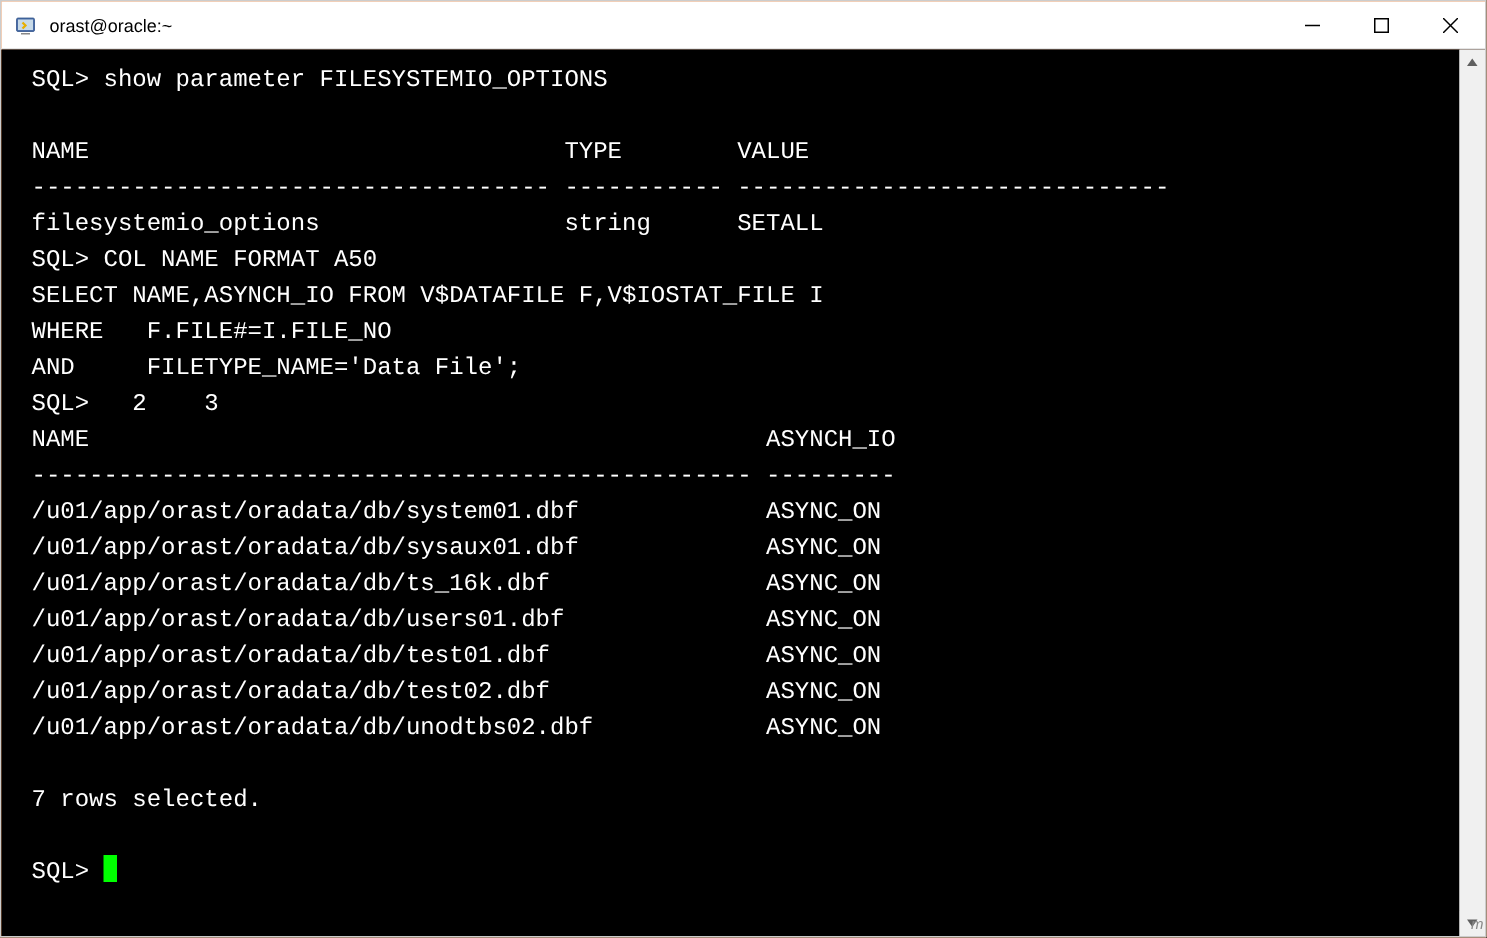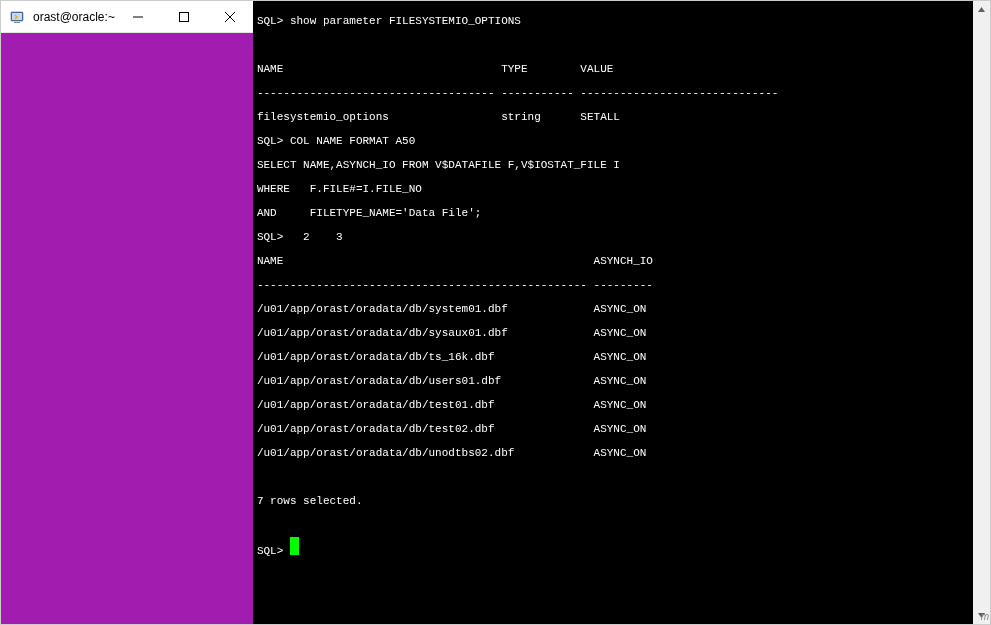--- a/index.html
+++ b/index.html
@@ -12,24 +12,24 @@
       font-family: "Segoe UI", Tahoma, sans-serif;
       background: #f0f0f0;
       width: 991px;
       height: 625px;
       overflow: hidden;
     }
     
     .window {
       width: 991px;
       height: 625px;
-      background: #a21caf;
+      background: #f97316;
       border: 1px solid #cccccc;
       display: flex;
-      flex-direction: row;
+      flex-direction: column;
     }
     
     .titlebar {
       height: 32px;
       background: #ffffff;
       display: flex;
       align-items: center;
       padding-left: 8px;
       border-bottom: 1px solid #e5e5e5;
     }
@@ -71,23 +71,23 @@
       background: #000000;
       overflow: hidden;
       position: relative;
     }
     
     .terminal {
       flex: 1;
       background: #000000;
       color: #ffffff;
       font-family: "Consolas", "Courier New", monospace;
-      font-size: 11px;
+      font-size: 16px;
       line-height: 24px;
-      padding: 8px 4px;
+      padding: 8px 20px;
       white-space: pre;
       overflow: hidden;
     }
     
     .scrollbar {
       width: 17px;
       background: #f0f0f0;
       display: flex;
       flex-direction: column;
     }

